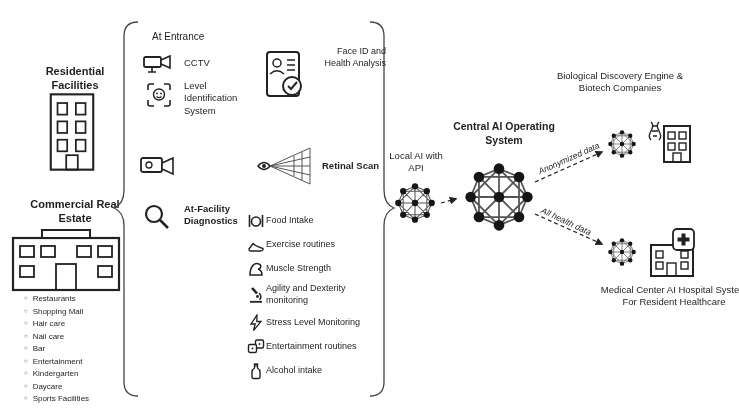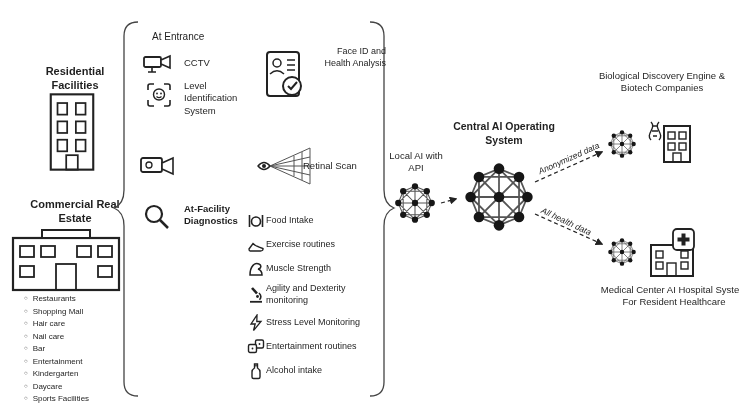--- a/index.html
+++ b/index.html
@@ -151,21 +151,21 @@
   <div class="abs icon" style="left:256px;top:142px;width:62px;height:48px;">
     <svg viewBox="0 0 62 48" width="100%" height="100%">
       <path d="M2,24 Q8,17 14,24 Q8,31 2,24 Z" fill="#fff" stroke="#222" stroke-width="1.4"></path>
       <circle cx="8" cy="24" r="2" fill="#222"></circle>
       <g stroke="#555" stroke-width="1" fill="none">
         <path d="M14,24 L54,6 M14,24 L54,15 M14,24 L54,24 M14,24 L54,33 M14,24 L54,42"></path>
         <path d="M38,14 V34 M46,10 V38 M54,6 V42"></path>
       </g>
     </svg>
   </div>
-  <div class="abs lbl" style="left:303px;top:160px;">Retinal Scan</div>
+  <div class="abs lbl" style="left:322px;top:160px;font-weight:bold;">Retinal Scan</div>
 
   <div class="abs icon" style="left:143px;top:203px;width:28px;height:28px;">
     <svg viewBox="0 0 28 28" width="100%" height="100%">
       <circle cx="11" cy="11" r="8" fill="#fff" stroke="#222" stroke-width="2.2"></circle>
       <path d="M17,17 L25,25" stroke="#222" stroke-width="2.5"></path>
     </svg>
   </div>
   <div class="abs lbl bold" style="left:184px;top:203px;width:90px;">At-Facility Diagnostics</div>
 
   <div class="row" style="left:246px;top:212px;">
@@ -276,21 +276,21 @@
       <circle cx="22" cy="38" r="3"></circle>
           <circle cx="10.7" cy="33.3" r="3"></circle>
           <circle cx="6" cy="22" r="3"></circle>
       <circle cx="10.7" cy="10.7" r="3"></circle>
           <circle cx="22" cy="6" r="3"></circle>
           <circle cx="33.3" cy="10.7" r="3"></circle>
     </g>
   </svg>
 </span>
 
-  <div class="abs lbl ctr" style="left:552px;top:70px;width:136px;margin-left:42px;">Biological Discovery Engine &amp; Biotech Companies</div>
+  <div class="abs lbl ctr" style="left:552px;top:70px;width:136px;">Biological Discovery Engine &amp; Biotech Companies</div>
   <span class="abs neural-slot" style="left:606px;top:128px;width:32px;height:32px;">
   <svg viewBox="0 0 44 44" width="100%" height="100%">
     <path d="M38,22 L33.3,33.3 L22,38 L10.7,33.3 L6,22 L10.7,10.7 L22,6 L33.3,10.7 Z
              M22,22 L38,22 M22,22 L33.3,33.3 M22,22 L22,38 M22,22 L10.7,33.3 M22,22 L6,22
              M22,22 L10.7,10.7 M22,22 L22,6 M22,22 L33.3,10.7
              M38,22 L22,38 M33.3,33.3 L10.7,33.3 M22,38 L6,22 M10.7,33.3 L10.7,10.7
              M6,22 L22,6 M10.7,10.7 L33.3,10.7 M22,6 L38,22 M33.3,10.7 L33.3,33.3" fill="none" stroke="#555" stroke-width="1"></path>
     <g fill="#161616">
       <circle cx="22" cy="22" r="3"></circle>
           <circle cx="38" cy="22" r="3"></circle>

